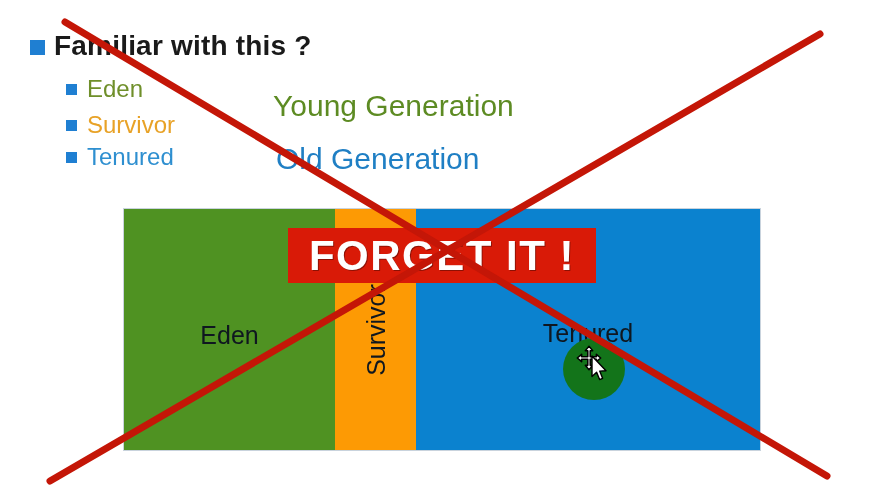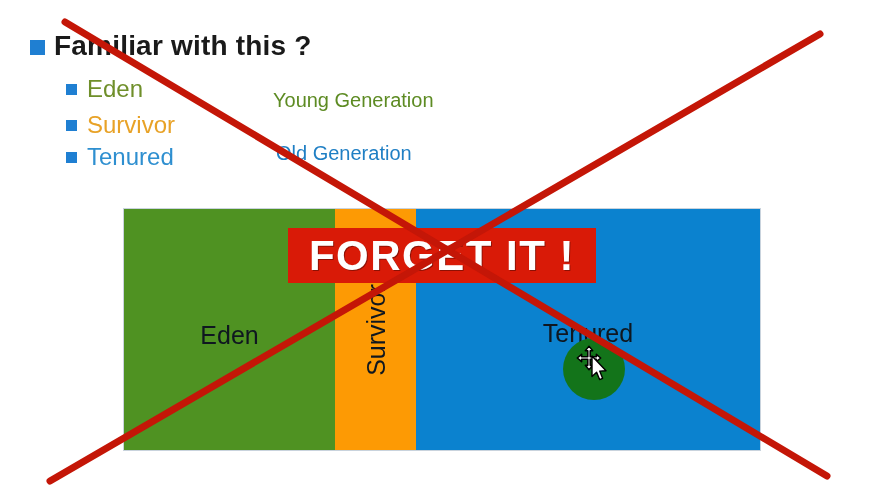--- a/index.html
+++ b/index.html
@@ -54,21 +54,21 @@
     font-size: 24px;
     white-space: nowrap;
   }
 
   .row-eden     { top: 75px; }
   .row-survivor { top: 111px; }
   .row-tenured  { top: 143px; }
 
   .gen-label {
     position: absolute;
-    font-size: 20px;
+    font-size: 30px;
     white-space: nowrap;
   }
   .gen-young { left: 273px; top: 89px; }
   .gen-old   { left: 276px; top: 142px; }
 
   
   #membar {
     position: absolute;
     left: 124px;
     top: 209px;

